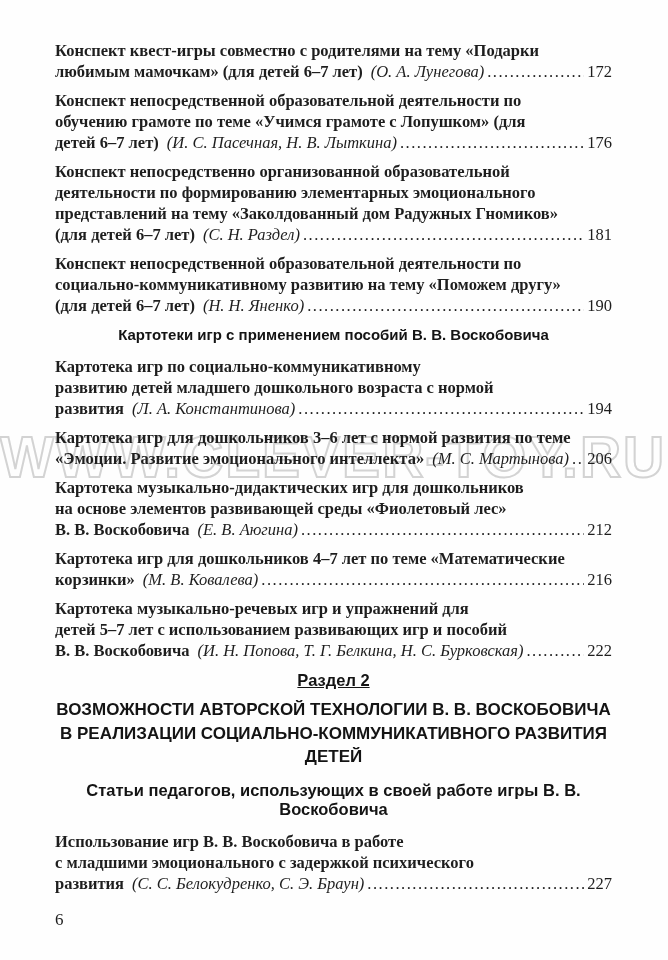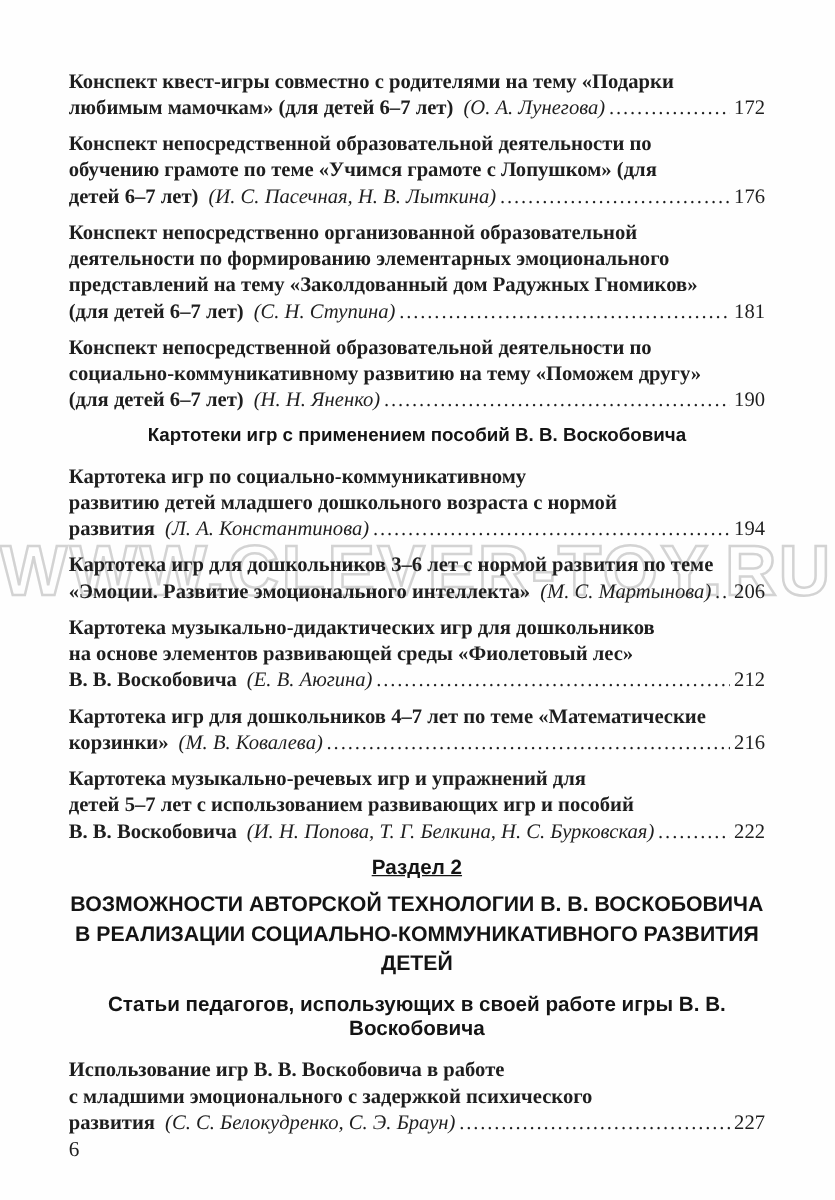--- a/index.html
+++ b/index.html
@@ -1,21 +1,21 @@
 <!DOCTYPE html>
 <html><head>
 <meta charset="utf-8">
 <style>
   html,body { margin:0; padding:0; background:#e8e8e8; }
   .page {
     position:relative; width:668px; height:960px; background:#fefefe;
     overflow:hidden; box-sizing:border-box;
   }
   .content {
-    position:relative; z-index:1; padding:54px 56px 0 55px;
+    position:relative; z-index:1; padding:40px 56px 0 55px;
     font-family:"Liberation Serif","DejaVu Serif",serif; color:#1e1e1e;
   }
   .entry { font-weight:700; font-size:16.5px; line-height:21px; margin-bottom:8px; }
   .entry .line { white-space:nowrap; }
   .lastline { display:flex; align-items:baseline; }
   .tail { white-space:nowrap; }
   .authors { font-weight:400; font-style:italic; margin-left:8px; white-space:nowrap; }
   .dots {
     flex:1 1 auto; overflow:hidden; white-space:nowrap;
     font-weight:400; letter-spacing:1.5px; margin-left:3px; min-width:10px;
@@ -73,21 +73,21 @@
         <span class="pagenum">176</span>
       </div>
     </div>
 
     <div class="entry">
       <div class="line">Конспект непосредственно организованной образовательной</div>
       <div class="line">деятельности по формированию элементарных эмоционального</div>
       <div class="line">представлений на тему «Заколдованный дом Радужных Гномиков»</div>
       <div class="lastline">
         <span class="tail">(для детей 6–7 лет)</span>
-        <span class="authors">(С. Н. Ступина)</span>
+        <span class="authors">(С. Н. Раздел)</span>
         <span class="dots"></span>
         <span class="pagenum">181</span>
       </div>
     </div>
 
     <div class="entry">
       <div class="line">Конспект непосредственной образовательной деятельности по</div>
       <div class="line">социально-коммуникативному развитию на тему «Поможем другу»</div>
       <div class="lastline">
         <span class="tail">(для детей 6–7 лет)</span>

